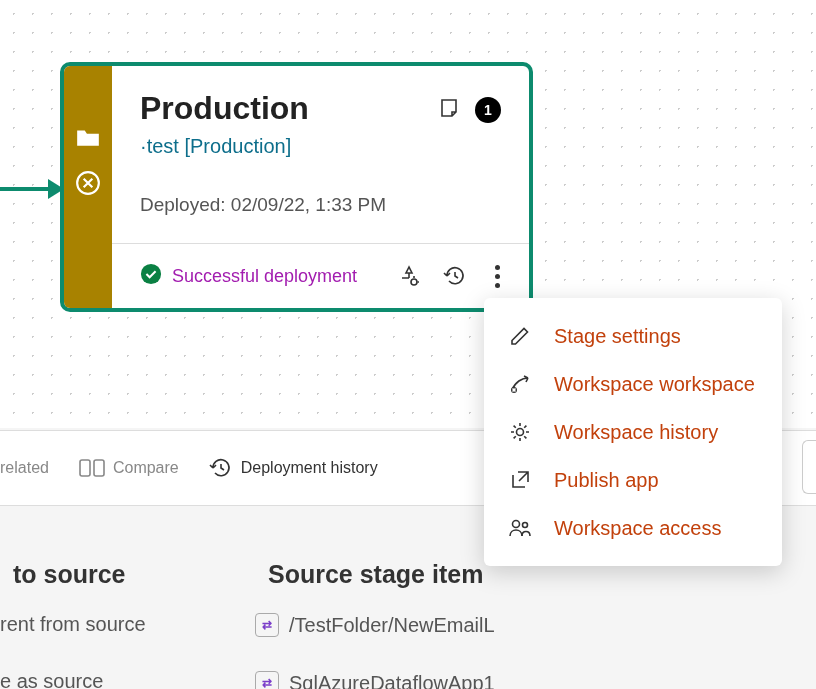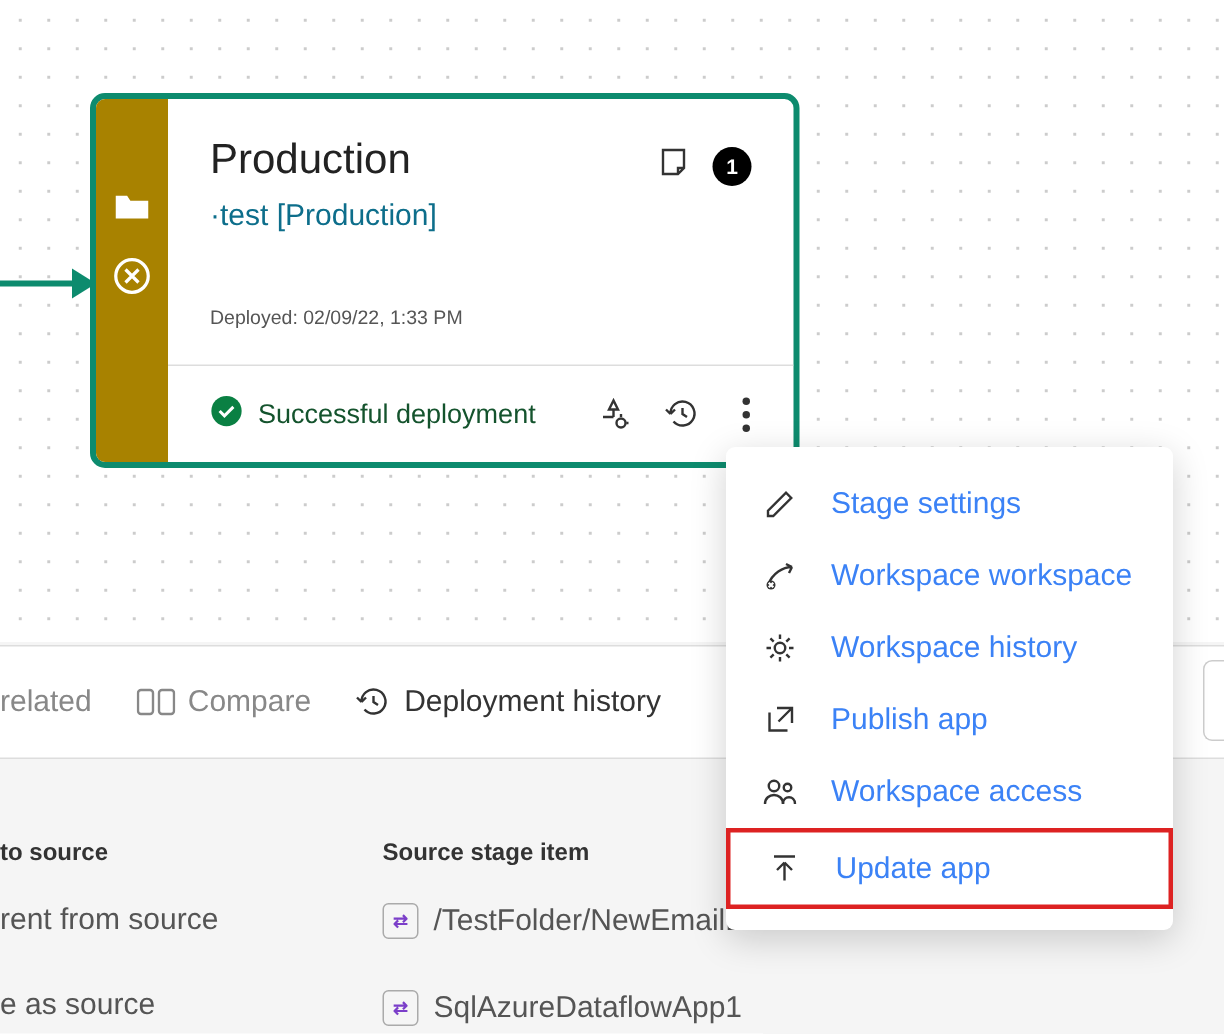--- a/index.html
+++ b/index.html
@@ -67,22 +67,22 @@
     .stage-header {
       padding: 24px 28px 12px 28px;
       flex: 1;
     }
     .stage-title-row {
       display: flex;
       align-items: flex-start;
       justify-content: space-between;
     }
     .stage-title {
-      font-size: 28px;
-      font-weight: 400;
+      font-size: 32px;
+      font-weight: 700;
       color: #222;
     }
     .title-icons {
       display: flex;
       align-items: center;
       gap: 14px;
       margin-top: 6px;
     }
     .note-icon svg { stroke: #333; fill: none; stroke-width: 1.6; }
     .badge {
@@ -95,35 +95,35 @@
       justify-content: center;
       font-size: 14px;
       font-weight: 600;
     }
     .stage-subtitle {
       color: #0d6e8b;
       font-size: 20px;
       margin-top: 8px;
     }
     .deployed-text {
-      font-size: 13px;
+      font-size: 19px;
       color: #555;
-      margin-top: 48px;
+      margin-top: 36px;
     }
     .stage-footer {
       border-top: 1px solid #ddd;
       display: flex;
       align-items: center;
       padding: 14px 18px 14px 28px;
       gap: 10px;
     }
     .status-check svg { fill: #0a8043; }
     .status-text {
       font-size: 18px;
-      color: #14532d;
+      color: #a21caf;
       flex: 1;
     }
     .footer-icon {
       width: 36px; height: 36px;
       display: flex;
       align-items: center;
       justify-content: center;
       cursor: pointer;
     }
     .footer-icon svg { stroke: #333; fill: none; stroke-width: 1.6; }
@@ -147,21 +147,21 @@
       left: 0; right: 0;
       height: 76px;
       background: #fff;
       border-top: 1px solid #ddd;
       border-bottom: 1px solid #ddd;
       display: flex;
       align-items: center;
       padding: 0 0 0 0;
       gap: 30px;
       color: #888;
-      font-size: 20px;
+      font-size: 16px;
     }
     .toolbar .item {
       display: flex;
       align-items: center;
       gap: 8px;
     }
     .toolbar svg { stroke: #888; fill: none; stroke-width: 1.6; }
     .history-item { color: #333; }
     .history-item svg { stroke: #333; }
     .right-btn {
@@ -181,22 +181,23 @@
       top: 560px;
       left: 0;
       right: 0;
       font-size: 20px;
       color: #333;
     }
     .col-source { position: absolute; left: 0; top: 0; }
     .col-stage { position: absolute; left: 255px; top: 0; }
     .col-source h4, .col-stage h4 {
       font-weight: 600;
-      font-size: 16px;
+      font-size: 25px;
       margin-bottom: 24px;
+      margin-left: 13px;
     }
     .cell-row {
       display: flex;
       align-items: center;
       gap: 10px;
       color: #555;
       margin-bottom: 34px;
     }
     .cell-icon {
       width: 24px; height: 24px;
@@ -220,21 +221,21 @@
       box-shadow: 0 6px 24px rgba(0,0,0,0.18);
       padding: 14px 0;
       z-index: 10;
     }
     .menu-item {
       display: flex;
       align-items: center;
       gap: 22px;
       padding: 12px 24px;
       font-size: 20px;
-      color: #3b82f6;
+      color: #c2410c;
       cursor: pointer;
     }
     .menu-item svg { width: 24px; height: 24px; stroke: #333; fill: none; stroke-width: 1.6; }
     .menu-highlight {
       border: 3px solid #d22;
     }
   </style>
 </head>
 <body>
 
@@ -334,26 +335,20 @@
   </div>
   <div class="menu-item">
     <svg viewBox="0 0 24 24">
         <circle cx="8" cy="8" r="3.5"></circle>
         <path d="M2 20 C2 16 5 14 8 14 C11 14 14 16 14 20"></path>
         <circle cx="17" cy="9" r="2.5"></circle>
         <path d="M14 20 C14 17 16 15.5 18 15.5 C20 15.5 22 17 22 20"></path>
       </svg>
     <span>Workspace access</span>
   </div>
-  <div class="menu-item menu-highlight">
-    <svg viewBox="0 0 24 24">
-        <path d="M5 4 L19 4 M12 20 L12 8 M12 8 L7 13 M12 8 L17 13"></path>
-      </svg>
-    <span>Update app</span>
-  </div>
 </div>
 
 <div class="toolbar">
   <span class="item">related</span>
   <span class="item">
     <svg width="26" height="22" viewBox="0 0 26 22">
         <rect x="1" y="3" width="10" height="16" rx="2"></rect>
         <rect x="15" y="3" width="10" height="16" rx="2"></rect>
       </svg>
     <span>Compare</span>

